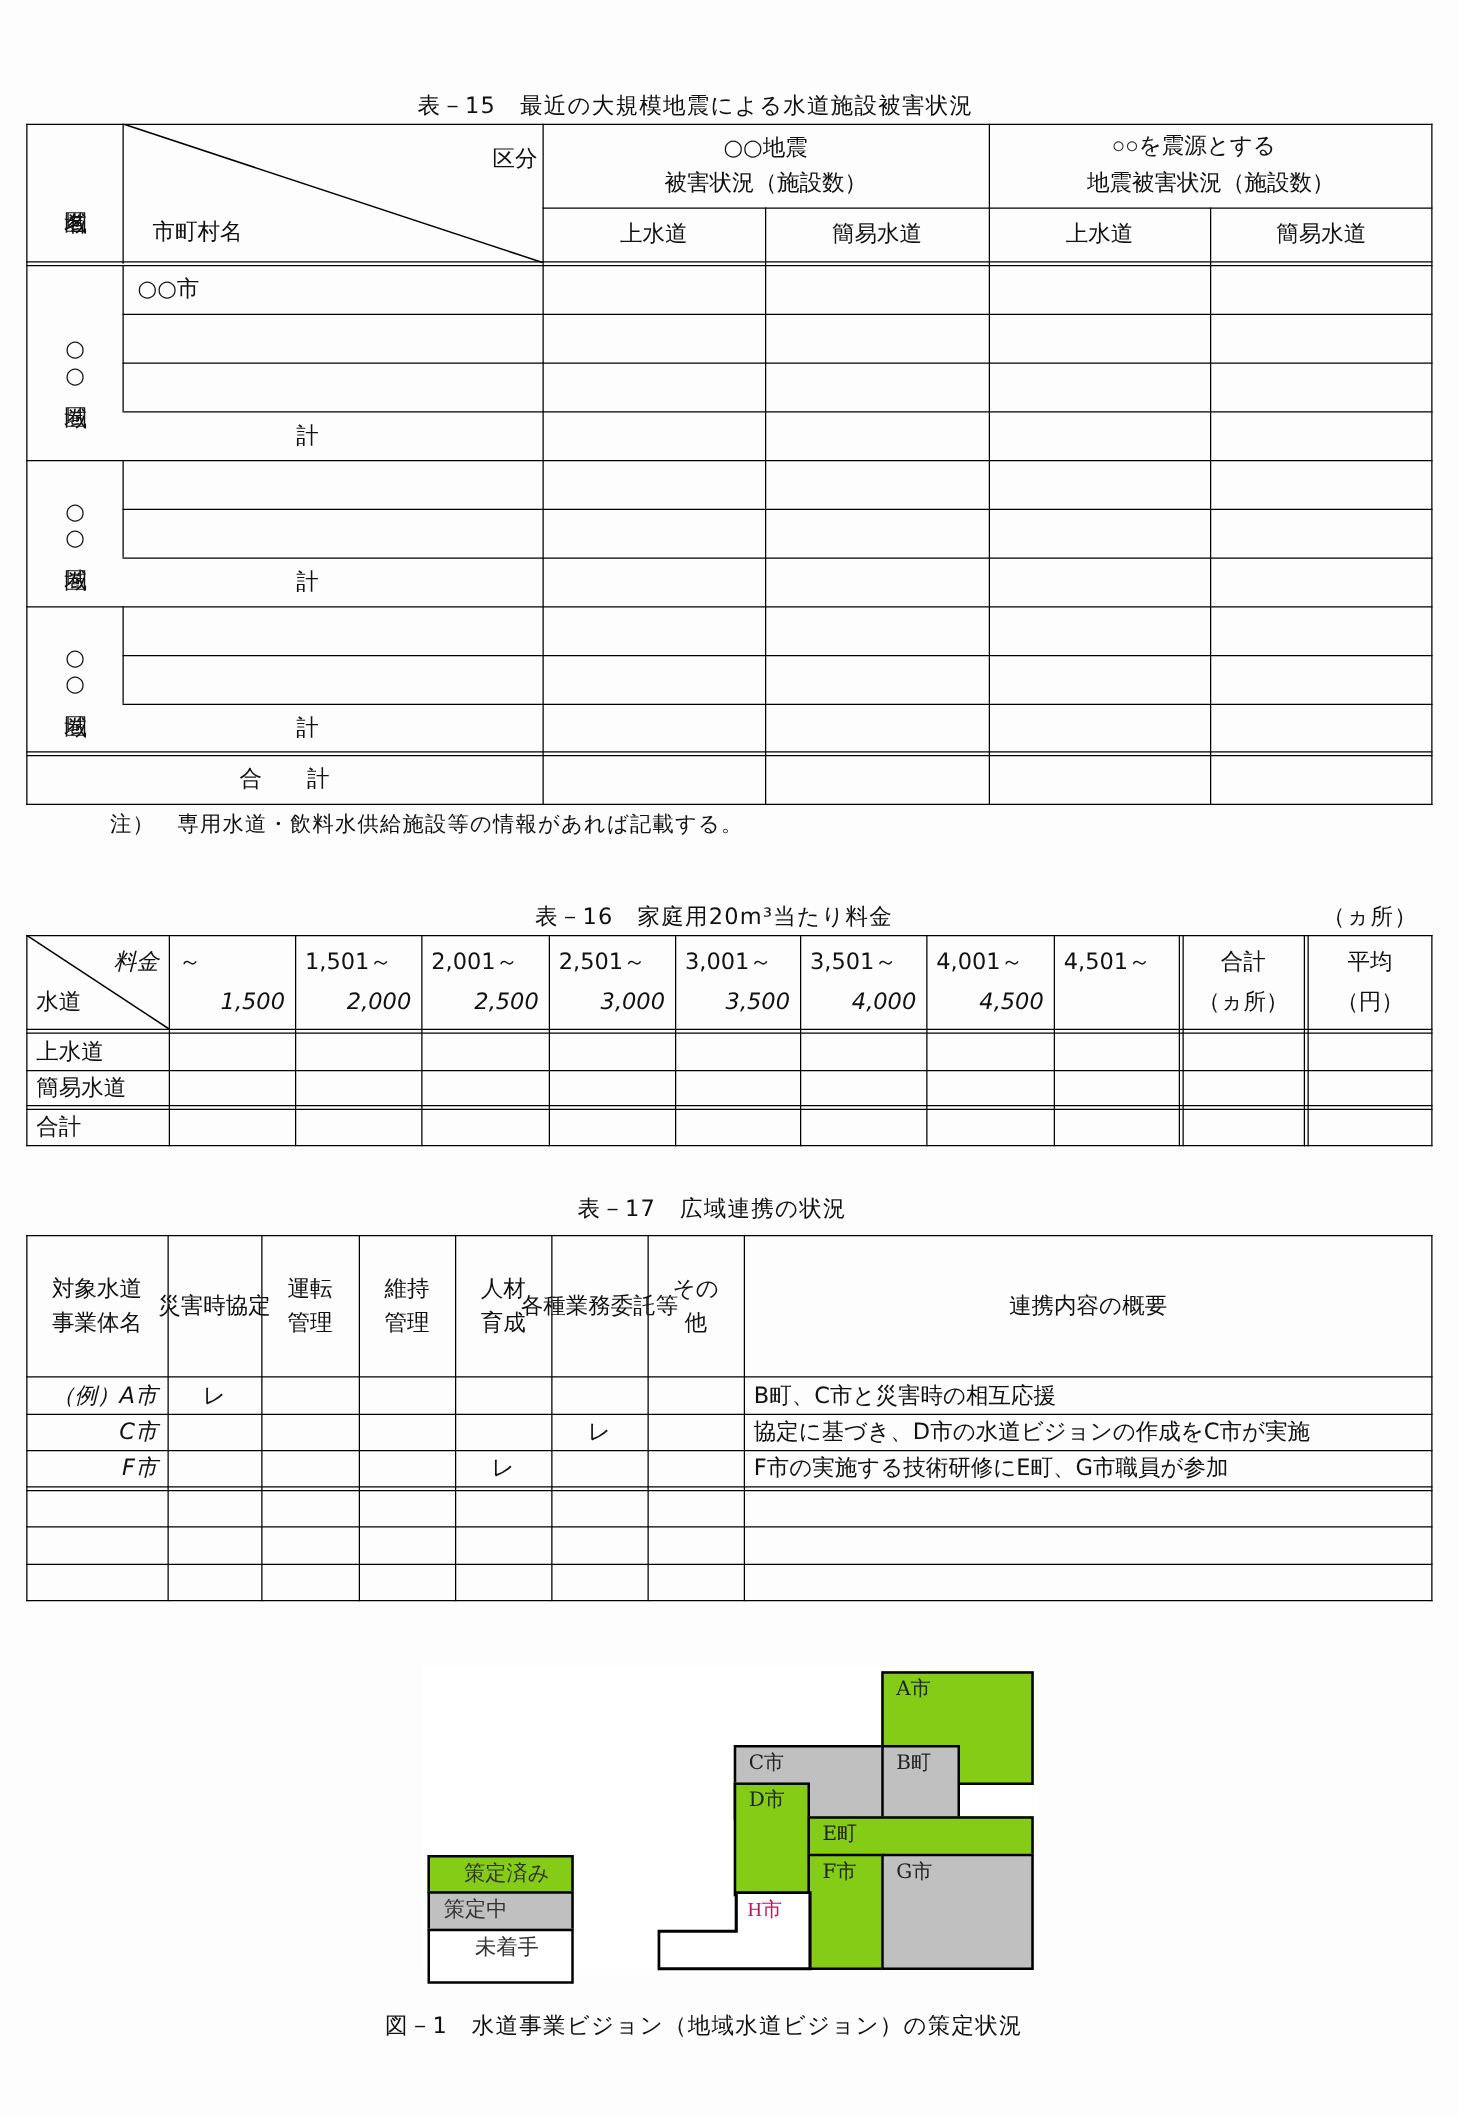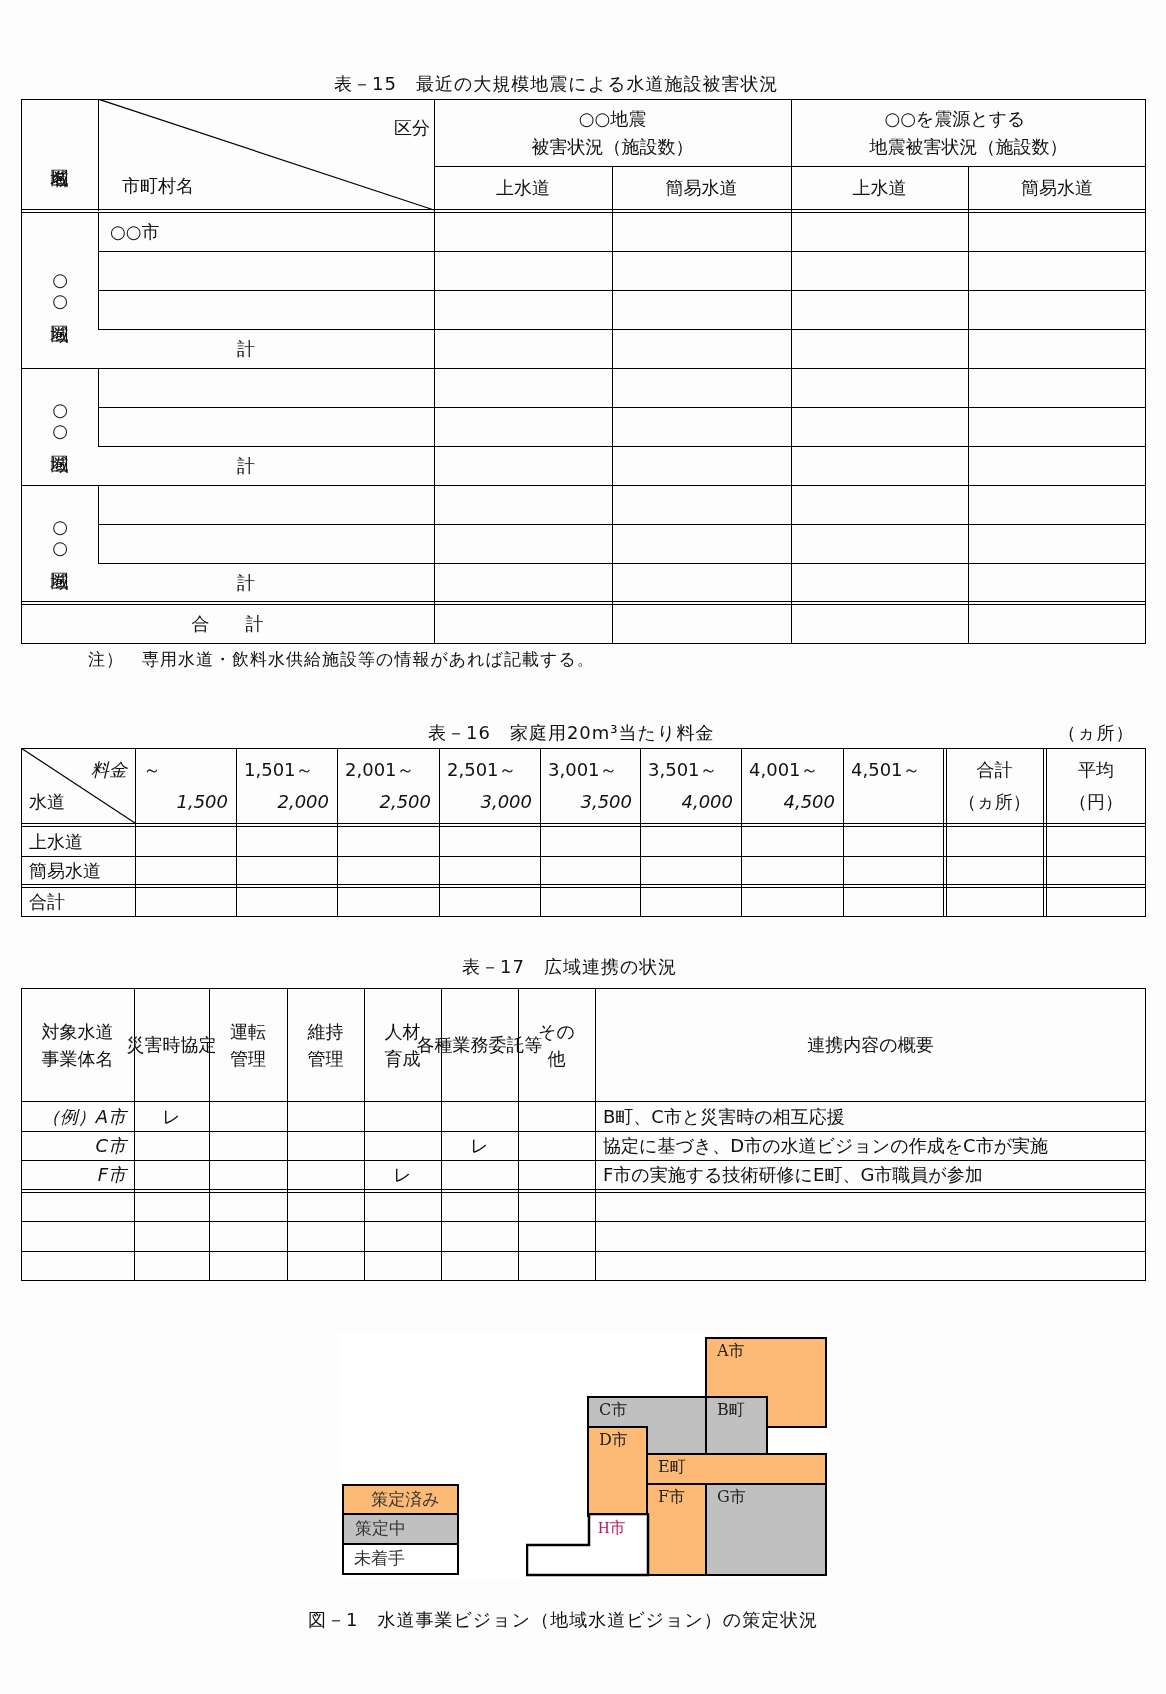--- a/index.html
+++ b/index.html
@@ -11,21 +11,21 @@
   .hl { position:absolute; height:0; border-top:1.5px solid #000; }
   .vl { position:absolute; width:0; border-left:1.5px solid #000; }
   .cell { position:absolute; display:flex; align-items:center; justify-content:center;
           font-size:18px; text-align:center; line-height:27px; box-sizing:border-box; white-space:nowrap; }
   .left { justify-content:flex-start; padding-left:8px; }
   .right { justify-content:flex-end; padding-right:8px;font-style:italic; }
   .vert { writing-mode:vertical-rl; text-orientation:upright; font-size:18px; letter-spacing:0; }
   .fig-bg { position:absolute; background:#ffffff; }
   .blk { position:absolute; border:2.5px solid #000; box-sizing:border-box; font-size:16px; color:#222;
          padding:2px 0 0 10px; font-family:"DejaVu Serif", serif; }
-  .dark { background:#fdba74; }
+  .dark { background:#84cc16; }
   .lightg { background:#c0c0c0; }
   .white { background:#ffffff; }
   .leg { position:absolute; left:342px; width:117px; height:31px; border:2.5px solid #000; box-sizing:border-box;
          font-size:17px; padding-left:10px; line-height:27px; color:#333; }
 </style>
 </head>
 <body>
 
 <div class="title" style="left:334px; top:72px;">表－15　最近の大規模地震による水道施設被害状況</div>
 
@@ -65,21 +65,21 @@
   <svg class="abs" style="left:98px; top:99px;" width="337" height="112">
     <line x1="0" y1="0" x2="336" y2="111" stroke="#000" stroke-width="1.2"></line>
   </svg>
 
   <div class="cell vert" style="left:22px; top:105px; width:76px; height:100px;">圏域名</div>
   <div class="cell" style="left:382px; top:112px; width:60px; height:30px;">区分</div>
   <div class="cell left" style="left:122px; top:170px; width:150px; height:30px; padding-left:0;">市町村名</div>
 
   <div class="cell" style="left:434px; top:104px; width:357px; height:28px;">○○地震</div>
   <div class="cell" style="left:434px; top:132px; width:357px; height:28px;">被害状況（施設数）</div>
-  <div class="cell" style="left:791px; top:104px; width:328px; height:28px;">○○を震源とする</div>
+  <div class="cell" style="left:791px; top:104px; width:328px; height:28px;font-family:Liberation Mono, monospace;">○○を震源とする</div>
   <div class="cell" style="left:791px; top:132px; width:355px; height:28px;">地震被害状況（施設数）</div>
 
   <div class="cell" style="left:434px; top:166px; width:178px; height:43px;">上水道</div>
   <div class="cell" style="left:612px; top:166px; width:179px; height:43px;">簡易水道</div>
   <div class="cell" style="left:791px; top:166px; width:177px; height:43px;">上水道</div>
   <div class="cell" style="left:968px; top:166px; width:178px; height:43px;">簡易水道</div>
 
   <div class="cell vert" style="left:22px; top:235px; width:76px; height:110px;">○○圏域</div>
   <div class="cell vert" style="left:22px; top:370px; width:76px; height:100px;">○○圏域</div>
   <div class="cell vert" style="left:22px; top:487px; width:76px; height:100px;">○○圏域</div>
@@ -220,21 +220,21 @@
   <div class="cell right" style="left:21px; top:1160px; width:113px; height:29px;">F市</div>
   <div class="cell" style="left:364px; top:1160px; width:77px; height:29px;">レ</div>
   <div class="cell left" style="left:595px; top:1160px; width:551px; height:29px;">F市の実施する技術研修にE町、G市職員が参加</div>
 </div>
 
 <div>
   <div class="fig-bg" style="left:338px; top:1333px; width:492px; height:245px;"></div>
 
   <div class="leg dark" style="top:1484px;text-align:center;">策定済み</div>
   <div class="leg lightg" style="top:1513px; height:32px;padding-left:11px;">策定中</div>
-  <div class="leg white" style="top:1543px; height:32px;">未着手</div>
+  <div class="leg white" style="top:1543px; height:44px;text-align:center;">未着手</div>
 
   <div class="blk dark" style="left:705px; top:1337px; width:122px; height:91px;">A市</div>
   <div class="blk lightg" style="left:587px; top:1396px; width:121px; height:60px;">C市</div>
   <div class="blk lightg" style="left:705px; top:1396px; width:63px; height:60px;">B町</div>
   <div class="blk dark" style="left:587px; top:1426px; width:61px; height:91px;">D市</div>
   <div class="blk dark" style="left:646px; top:1453px; width:181px; height:33px;">E町</div>
   <div class="blk dark" style="left:646px; top:1483px; width:62px; height:93px;">F市</div>
   <div class="blk lightg" style="left:705px; top:1483px; width:122px; height:93px;">G市</div>
 
   <svg class="abs" style="left:526px; top:1513px;" width="124" height="64">

